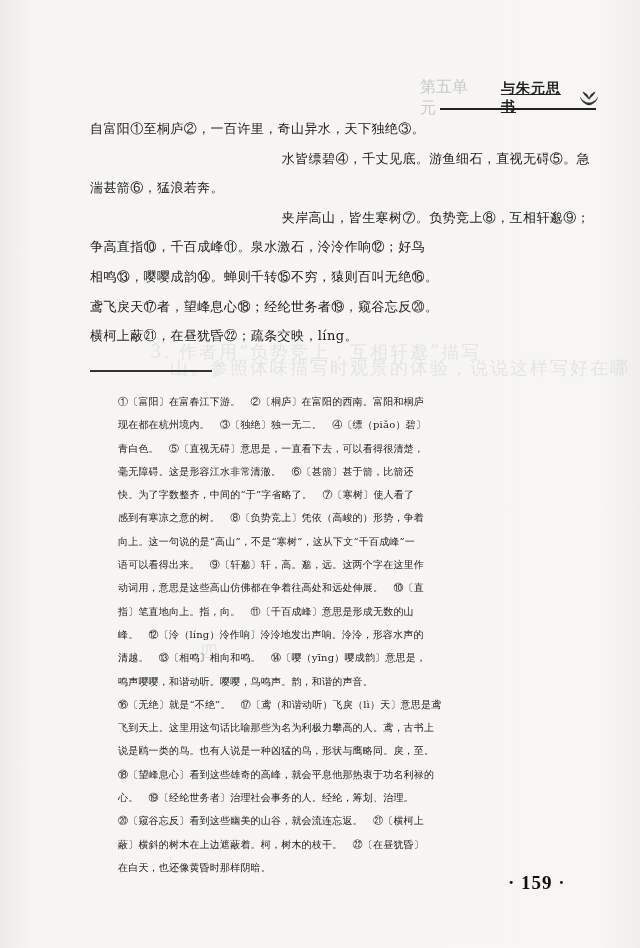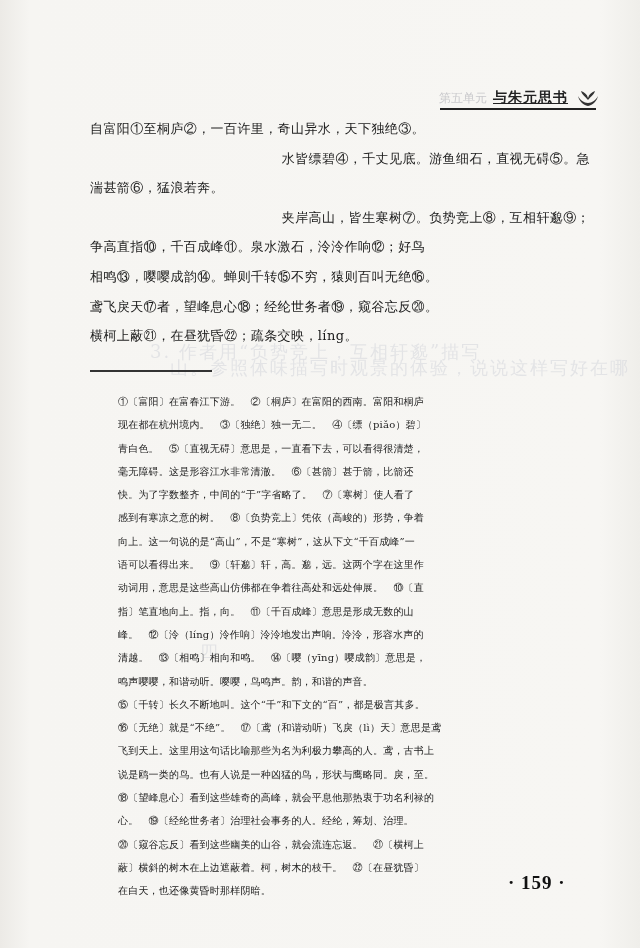--- a/index.html
+++ b/index.html
@@ -15,21 +15,21 @@
     background:linear-gradient(90deg,#eceae6 0px,#f6f5f2 30px,#f7f6f3 600px,#efeeea 640px);
   }
   .ghost {
     position:absolute; color:#d4d6dc; font-size:18px; letter-spacing:2px;
     pointer-events:none; opacity:0.55;
   }
   .header {
     position:absolute; left:420px; top:86px; width:180px; height:24px;
     display:flex; align-items:center; justify-content:flex-end;
   }
-  .header .faint { color:#c9c9cc; font-size:12px; margin-right:6px; }
+  .header .faint { color:#c9c9cc; font-size:16px; margin-right:22px; }
   .header .title { font-size:14px; font-weight:bold; letter-spacing:1px; color:#222;text-decoration:underline; }
   .header .logo { width:24px; height:20px; margin-left:8px; }
   .header-rule {
     position:absolute; left:440px; top:108px; width:156px; height:2px; background:#222;
   }
   .main {
     position:absolute; left:90px; top:114px; width:500px;
     font-size:13px; line-height:29.6px; letter-spacing:0.4px;
   }
   .main p { margin:0; }
@@ -88,21 +88,20 @@
     <p>毫无障碍。这是形容江水非常清澈。　⑥〔甚箭〕甚于箭，比箭还</p>
     <p>快。为了字数整齐，中间的“于”字省略了。　⑦〔寒树〕使人看了</p>
     <p>感到有寒凉之意的树。　⑧〔负势竞上〕凭依（高峻的）形势，争着</p>
     <p>向上。这一句说的是“高山”，不是“寒树”，这从下文“千百成峰”一</p>
     <p>语可以看得出来。　⑨〔轩邈〕轩，高。邈，远。这两个字在这里作</p>
     <p>动词用，意思是这些高山仿佛都在争着往高处和远处伸展。　⑩〔直</p>
     <p>指〕笔直地向上。指，向。　⑪〔千百成峰〕意思是形成无数的山</p>
     <p>峰。　⑫〔泠（líng）泠作响〕泠泠地发出声响。泠泠，形容水声的</p>
     <p>清越。　⑬〔相鸣〕相向和鸣。　⑭〔嘤（yīng）嘤成韵〕意思是，</p>
     <p>鸣声嘤嘤，和谐动听。嘤嘤，鸟鸣声。韵，和谐的声音。</p>
-    <p>⑮〔千转〕长久不断地叫。这个“千”和下文的“百”，都是极言其多。</p>
     <p>⑯〔无绝〕就是“不绝”。　⑰〔鸢（和谐动听）飞戾（lì）天〕意思是鸢</p>
     <p>飞到天上。这里用这句话比喻那些为名为利极力攀高的人。鸢，古书上</p>
     <p>说是鸥一类的鸟。也有人说是一种凶猛的鸟，形状与鹰略同。戾，至。</p>
     <p>⑱〔望峰息心〕看到这些雄奇的高峰，就会平息他那热衷于功名利禄的</p>
     <p>心。　⑲〔经纶世务者〕治理社会事务的人。经纶，筹划、治理。</p>
     <p>⑳〔窥谷忘反〕看到这些幽美的山谷，就会流连忘返。　㉑〔横柯上</p>
     <p>蔽〕横斜的树木在上边遮蔽着。柯，树木的枝干。　㉒〔在昼犹昏〕</p>
     <p>在白天，也还像黄昏时那样阴暗。</p>
   </div>
 

